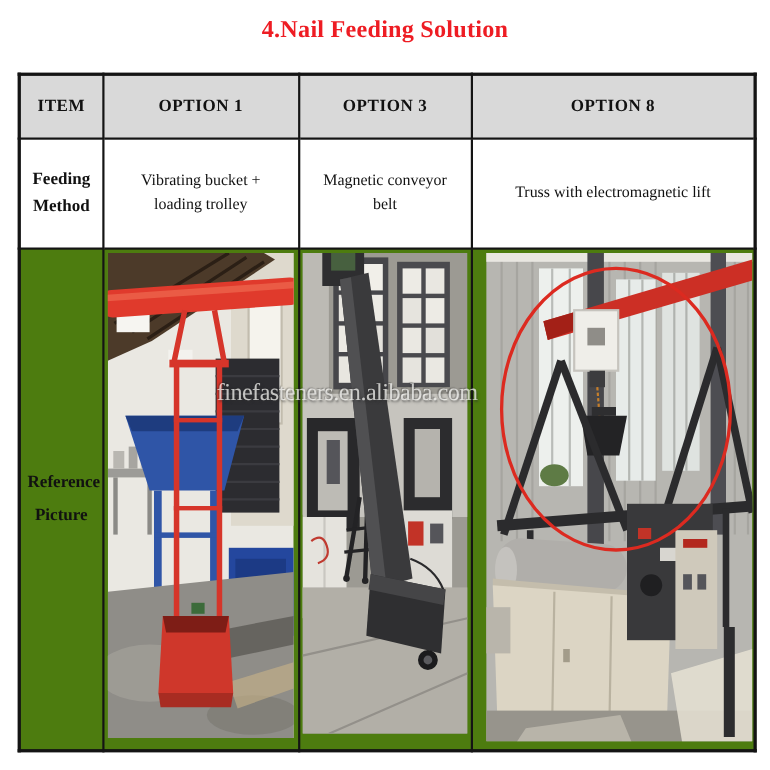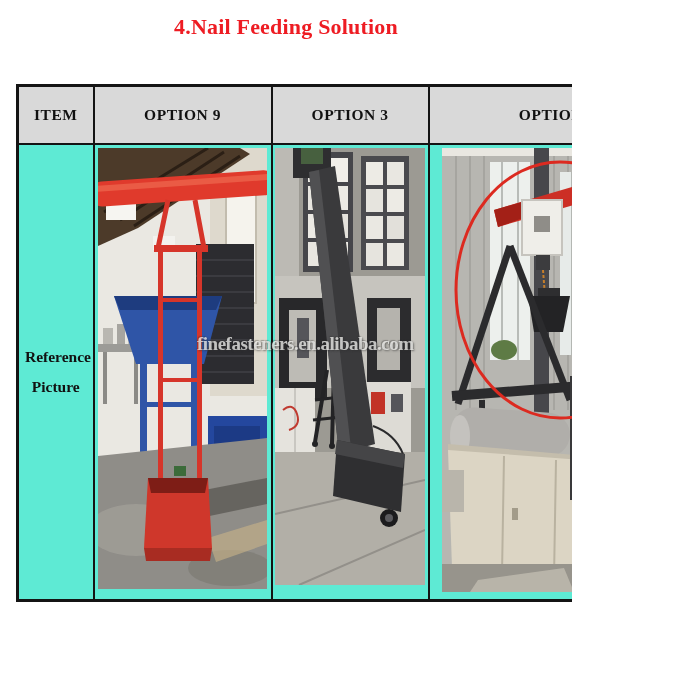--- a/index.html
+++ b/index.html
@@ -1,35 +1,35 @@
 <!DOCTYPE html>
 <html style="--title-color: #ee1c23; --header-bg: #d9d9d9;"><head>
 <meta charset="utf-8">
 <style>
   * { margin: 0; padding: 0; box-sizing: border-box; }
   html, body { background: #ffffff; }
   .page {
     position: relative;
-    width: 572px; height: 700px;
+    width: 700px; height: 700px;
     background: #ffffff;
     overflow: hidden;
     font-family: "Liberation Serif", serif;
   }
   .title {
     position: absolute;
     left: 0; top: 14px; width: 100%;
     text-align: center;
     font-size: 22px;
     font-weight: bold;
     color: var(--title-color, #ee1c23);
     letter-spacing: 0.2px;
   }
   table.solution-table {
     position: absolute;
-    left: 16px; top: 84px;
+    left: 16px; top: 66px;
     width: 669px;
     border-collapse: collapse;
     table-layout: fixed;
     border: 3px solid #141414;
   }
   table.solution-table th, table.solution-table td {
     border: 2px solid #141414;
     text-align: center;
     vertical-align: middle;
     color: #111111;
@@ -39,33 +39,33 @@
     background: var(--header-bg, #d9d9d9);
     font-size: 15.5px;
     font-weight: bold;
     letter-spacing: 0.5px;
   }
   tr.method-row th, tr.method-row td { height: 100px; background: #ffffff; }
   tr.method-row th {
     font-size: 15.5px; font-weight: bold; line-height: 1.55; padding: 0 8px;
   }
   tr.method-row td { font-size: 14.5px; font-weight: normal; padding: 0 14px; line-height: 1.5; }
-  tr.picture-row th, tr.picture-row td { height: 457px; background: #5eead4; }
+  tr.picture-row th, tr.picture-row td { height: 457px; background: #4d7c0f; }
   tr.picture-row th { font-size: 15.5px; font-weight: bold; line-height: 1.9; padding: 0 6px; }
   tr.picture-row td { vertical-align: top; padding-top: 3px; }
   .photo { margin: 0 auto; line-height: 0; }
   .photo svg { display: block; }
   .photo-1 { width: 169px; height: 441px; }
   .photo-2 { width: 150px; height: 437px; }
   .photo-3 { width: 242px; height: 444px; margin-left: 12px; }
   .watermark {
     position: absolute;
-    left: 197px; top: 333px;
-    font-size: 19px;
-    font-weight: bold;
+    left: 197px; top: 344px;
+    font-size: 22px;
+    font-weight: normal;
     letter-spacing: -0.5px;
     color: rgba(248, 248, 246, 0.74);
     text-shadow: 1px 1px 2px rgba(45,45,45,0.55), -1px -1px 1px rgba(45,45,45,0.35);
     z-index: 6;
     white-space: nowrap;
     pointer-events: none;
   }
 </style>
 </head>
 <body>
@@ -77,26 +77,32 @@
   <table class="solution-table">
     <colgroup>
       <col style="width:76px">
         <col style="width:178px">
         <col style="width:157px">
         <col style="width:258px">
     </colgroup>
     <thead>
       <tr class="header-row">
         <th>ITEM</th>
-        <th>OPTION 9</th>
+        <th>OPTION 1</th>
         <th>OPTION 3</th>
         <th>OPTION 8</th>
       </tr>
     </thead>
     <tbody>
+      <tr class="method-row">
+        <th>Feeding Method</th>
+        <td>Vibrating bucket + loading trolley</td>
+        <td>Magnetic conveyor belt</td>
+        <td>Truss with electromagnetic lift</td>
+      </tr>
       <tr class="picture-row">
         <th>Reference Picture</th>
 
         <td>
           <div class="photo photo-1" role="img" aria-label="vibrating-bucket-with-loading-trolley-photo">
             <svg viewBox="0 0 169 441" width="169" height="441" preserveAspectRatio="none">
               <rect width="169" height="441" fill="#eae8e2"></rect>
               <rect x="112" y="0" width="57" height="248" fill="#ded9cd"></rect>
               <polygon points="0,0 142,0 152,6 40,80 0,98" fill="#4c3a29"></polygon>
               <path d="M6,64 L110,0 M22,72 L126,4 M36,78 L142,8" stroke="#2b1f15" stroke-width="3" fill="none"></path>

